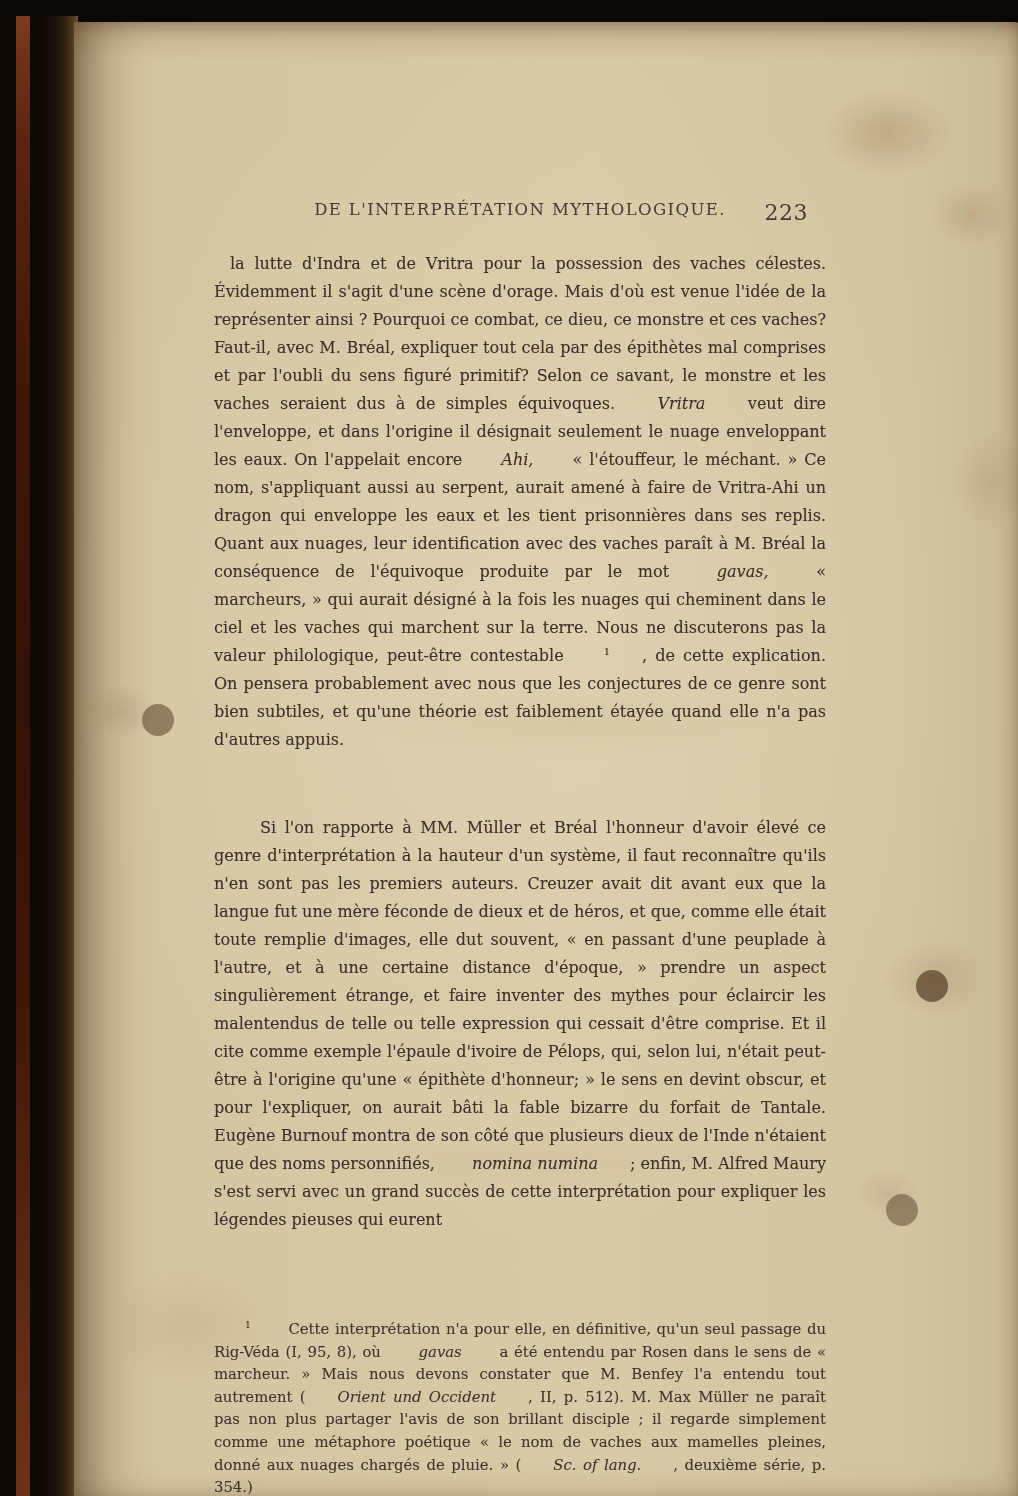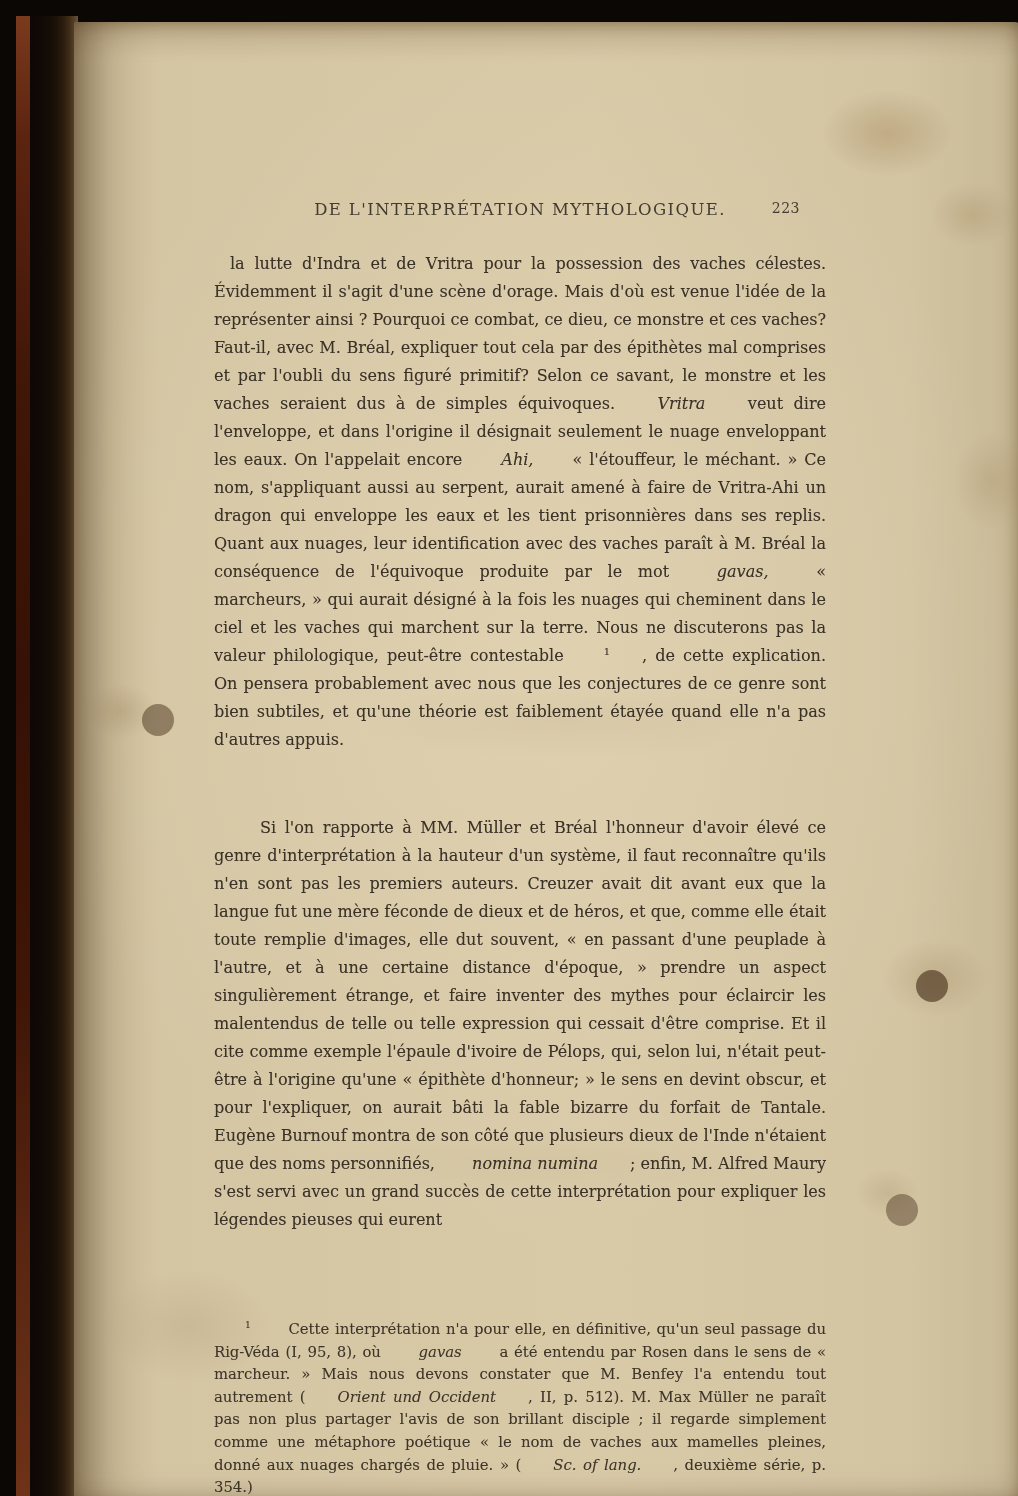--- a/index.html
+++ b/index.html
@@ -63,22 +63,22 @@
 
   
   .content { position:absolute; left:108px; top:146px; width:676px; color:#3b332b; }
 
   .running-header {
     position:relative; height:22px; margin-bottom:18px;
     font-size:16.5px; letter-spacing:1.4px; color:#453c31;
     text-align:center; white-space:nowrap;
   }
   .page-number {
-    position:absolute; right:26px; top:0;
-    letter-spacing:0.5px; font-size:14px;
+    position:absolute; right:18px; top:0;
+    letter-spacing:0.5px; font-size:22px;
   }
 
   .para {
     font-size:16px; line-height:28px;
     text-align:justify; text-justify:inter-word;
     hyphens:auto; -webkit-hyphens:auto;
     color:#3a3127;
     text-shadow:0.2px 0.2px 0 rgba(58,48,38,0.28);
   }
   .para-2 { margin-top:28px; text-indent:30px; }

